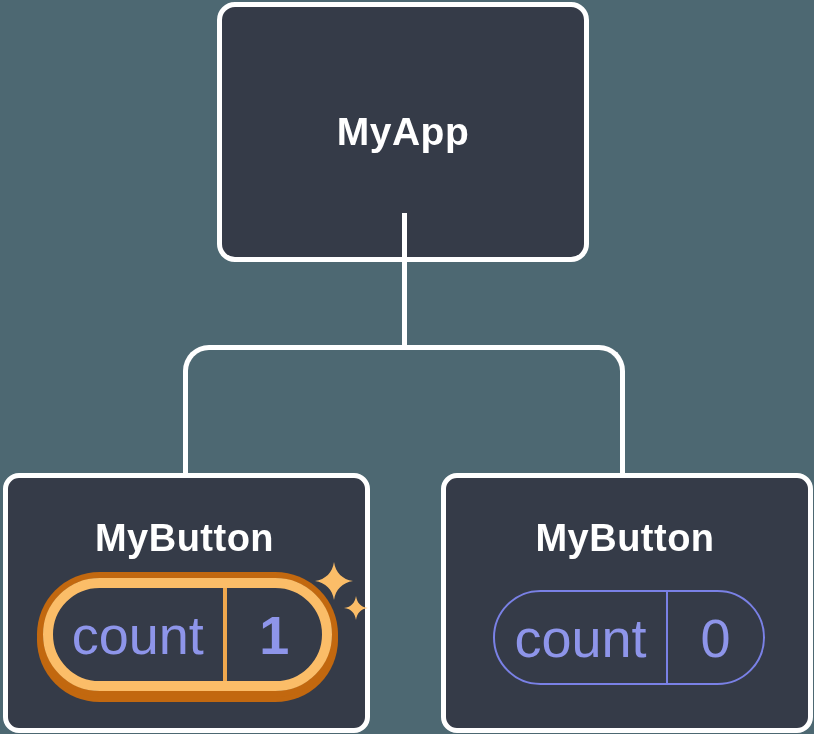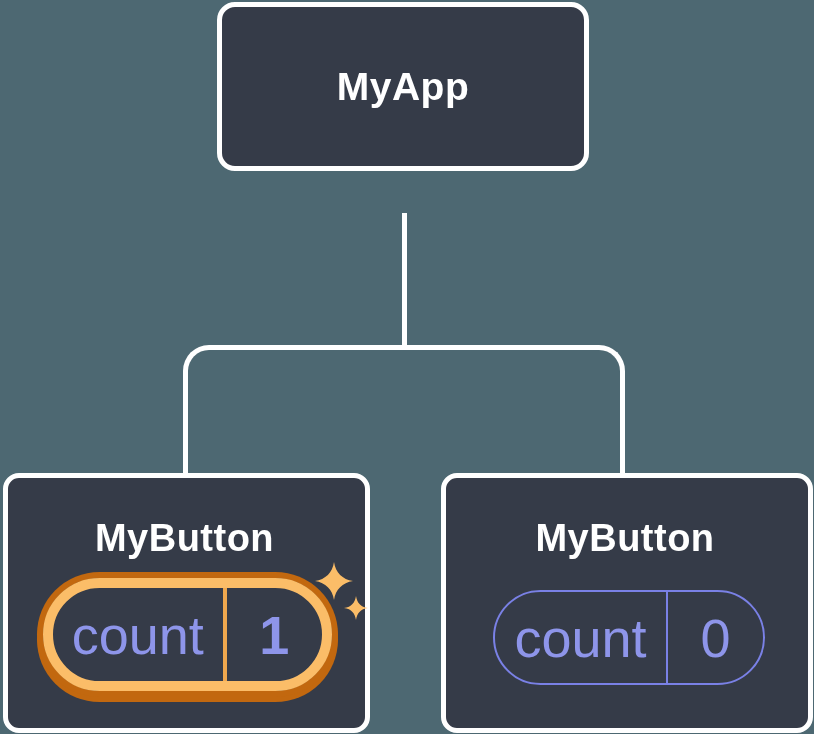--- a/index.html
+++ b/index.html
@@ -26,21 +26,21 @@
     font-family: "Liberation Sans", sans-serif;
   }
   .node {
     position: absolute;
     background: var(--node_fill);
     border: 5px solid var(--node_border);
     box-sizing: border-box;
   }
   .node-root {
     left: 217px; top: 2px;
-    width: 372px; height: 169px;
+    width: 372px; height: 260px;
     border-radius: 18px;
     display: flex; align-items: center; justify-content: center;
   }
   .root-title {
     color: var(--title_text);
     font-size: 39px;
     font-weight: 600;
     letter-spacing: 0.5px;
   }
   .stem {

